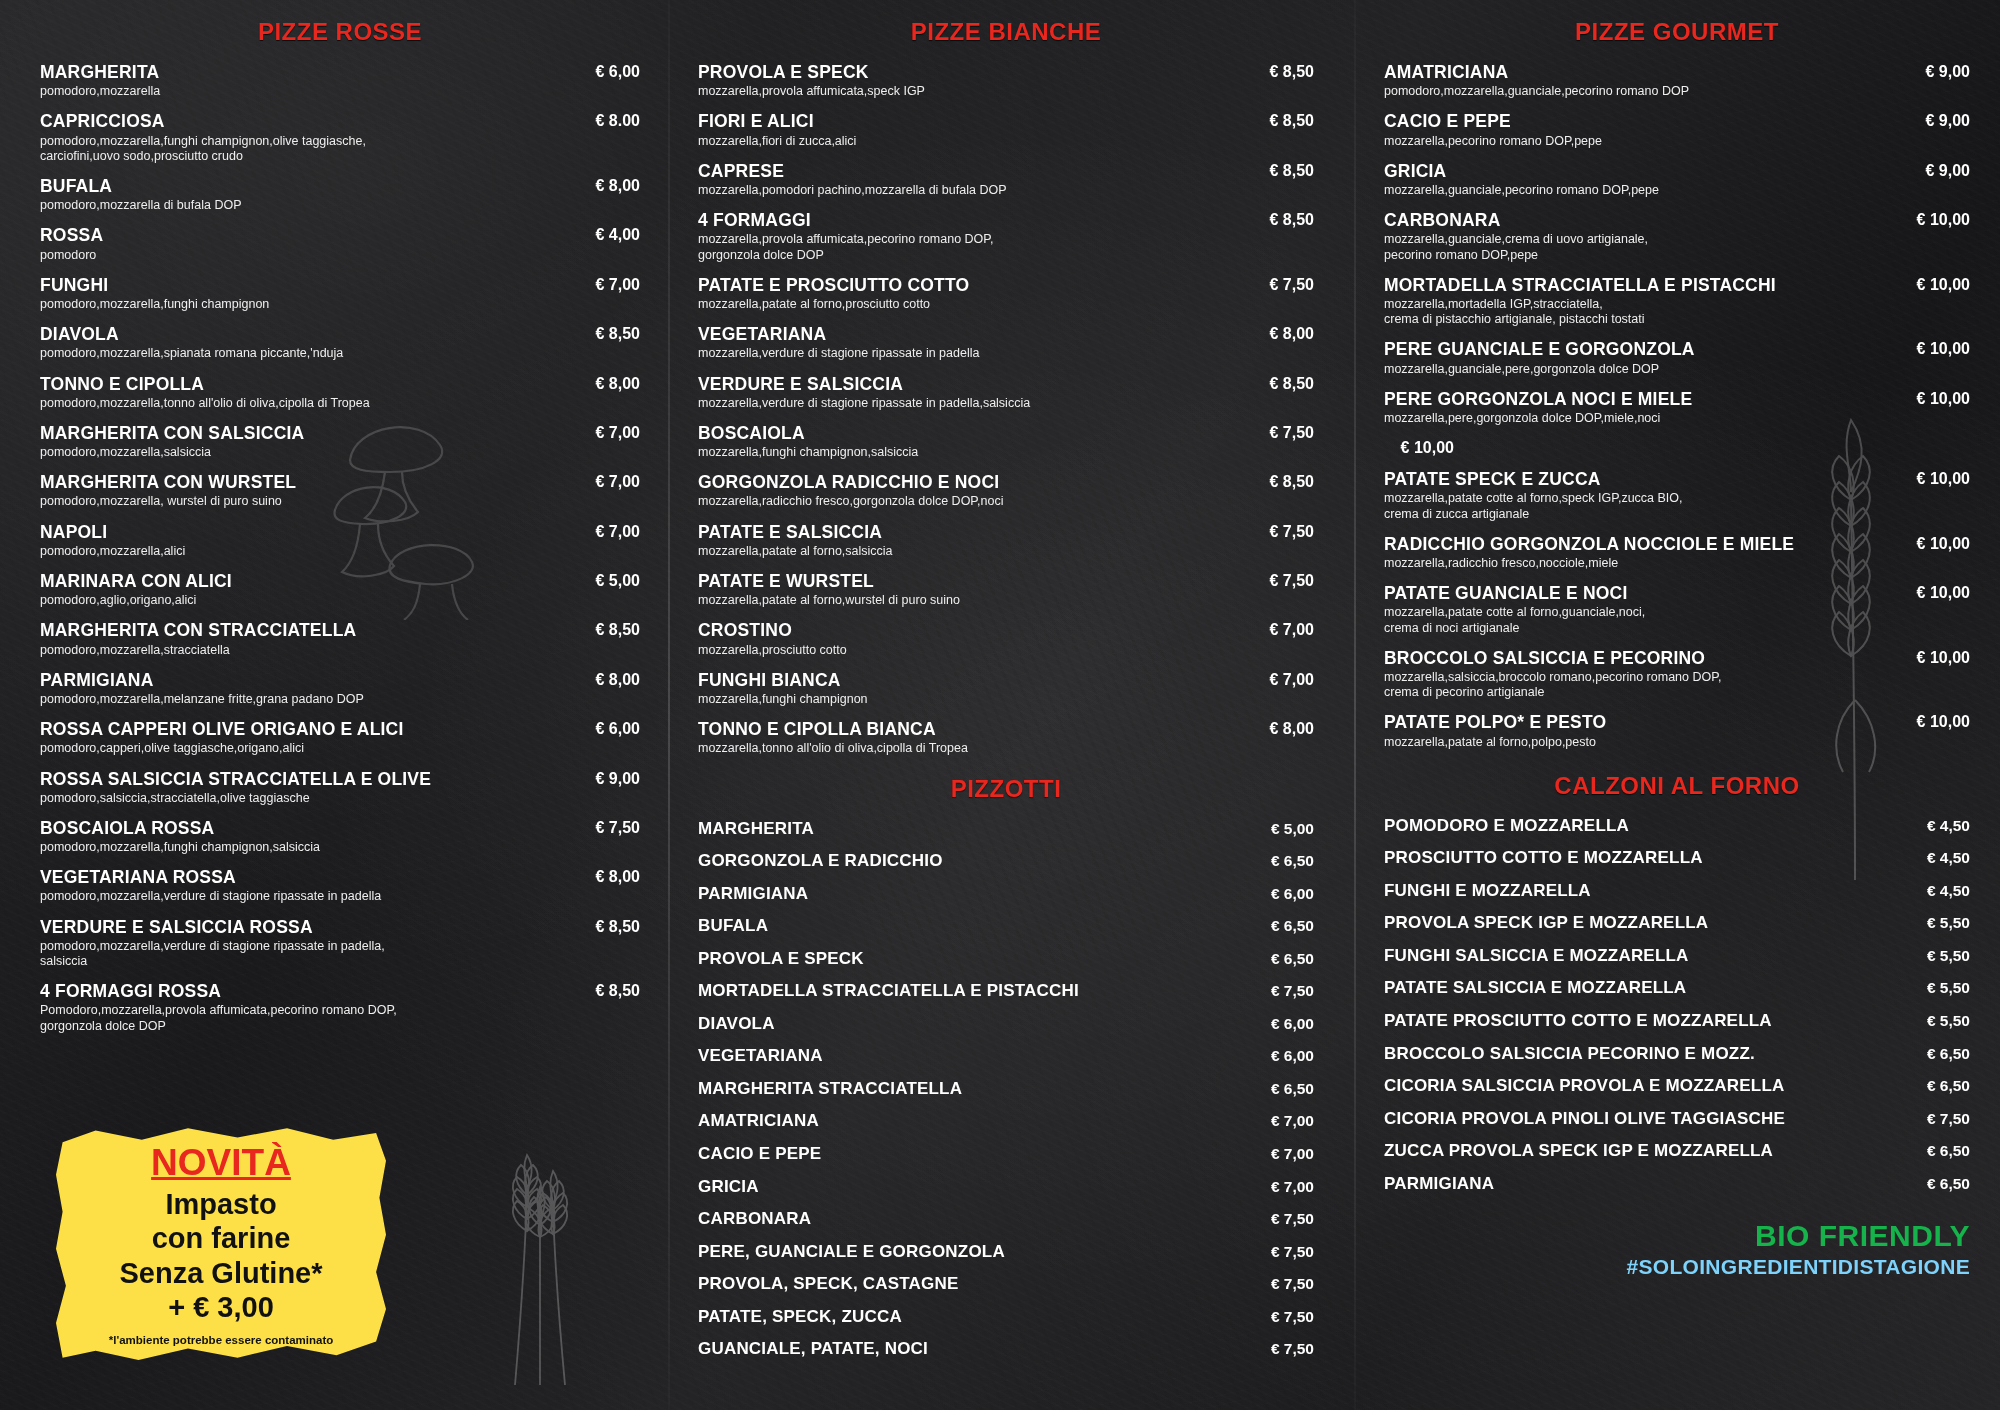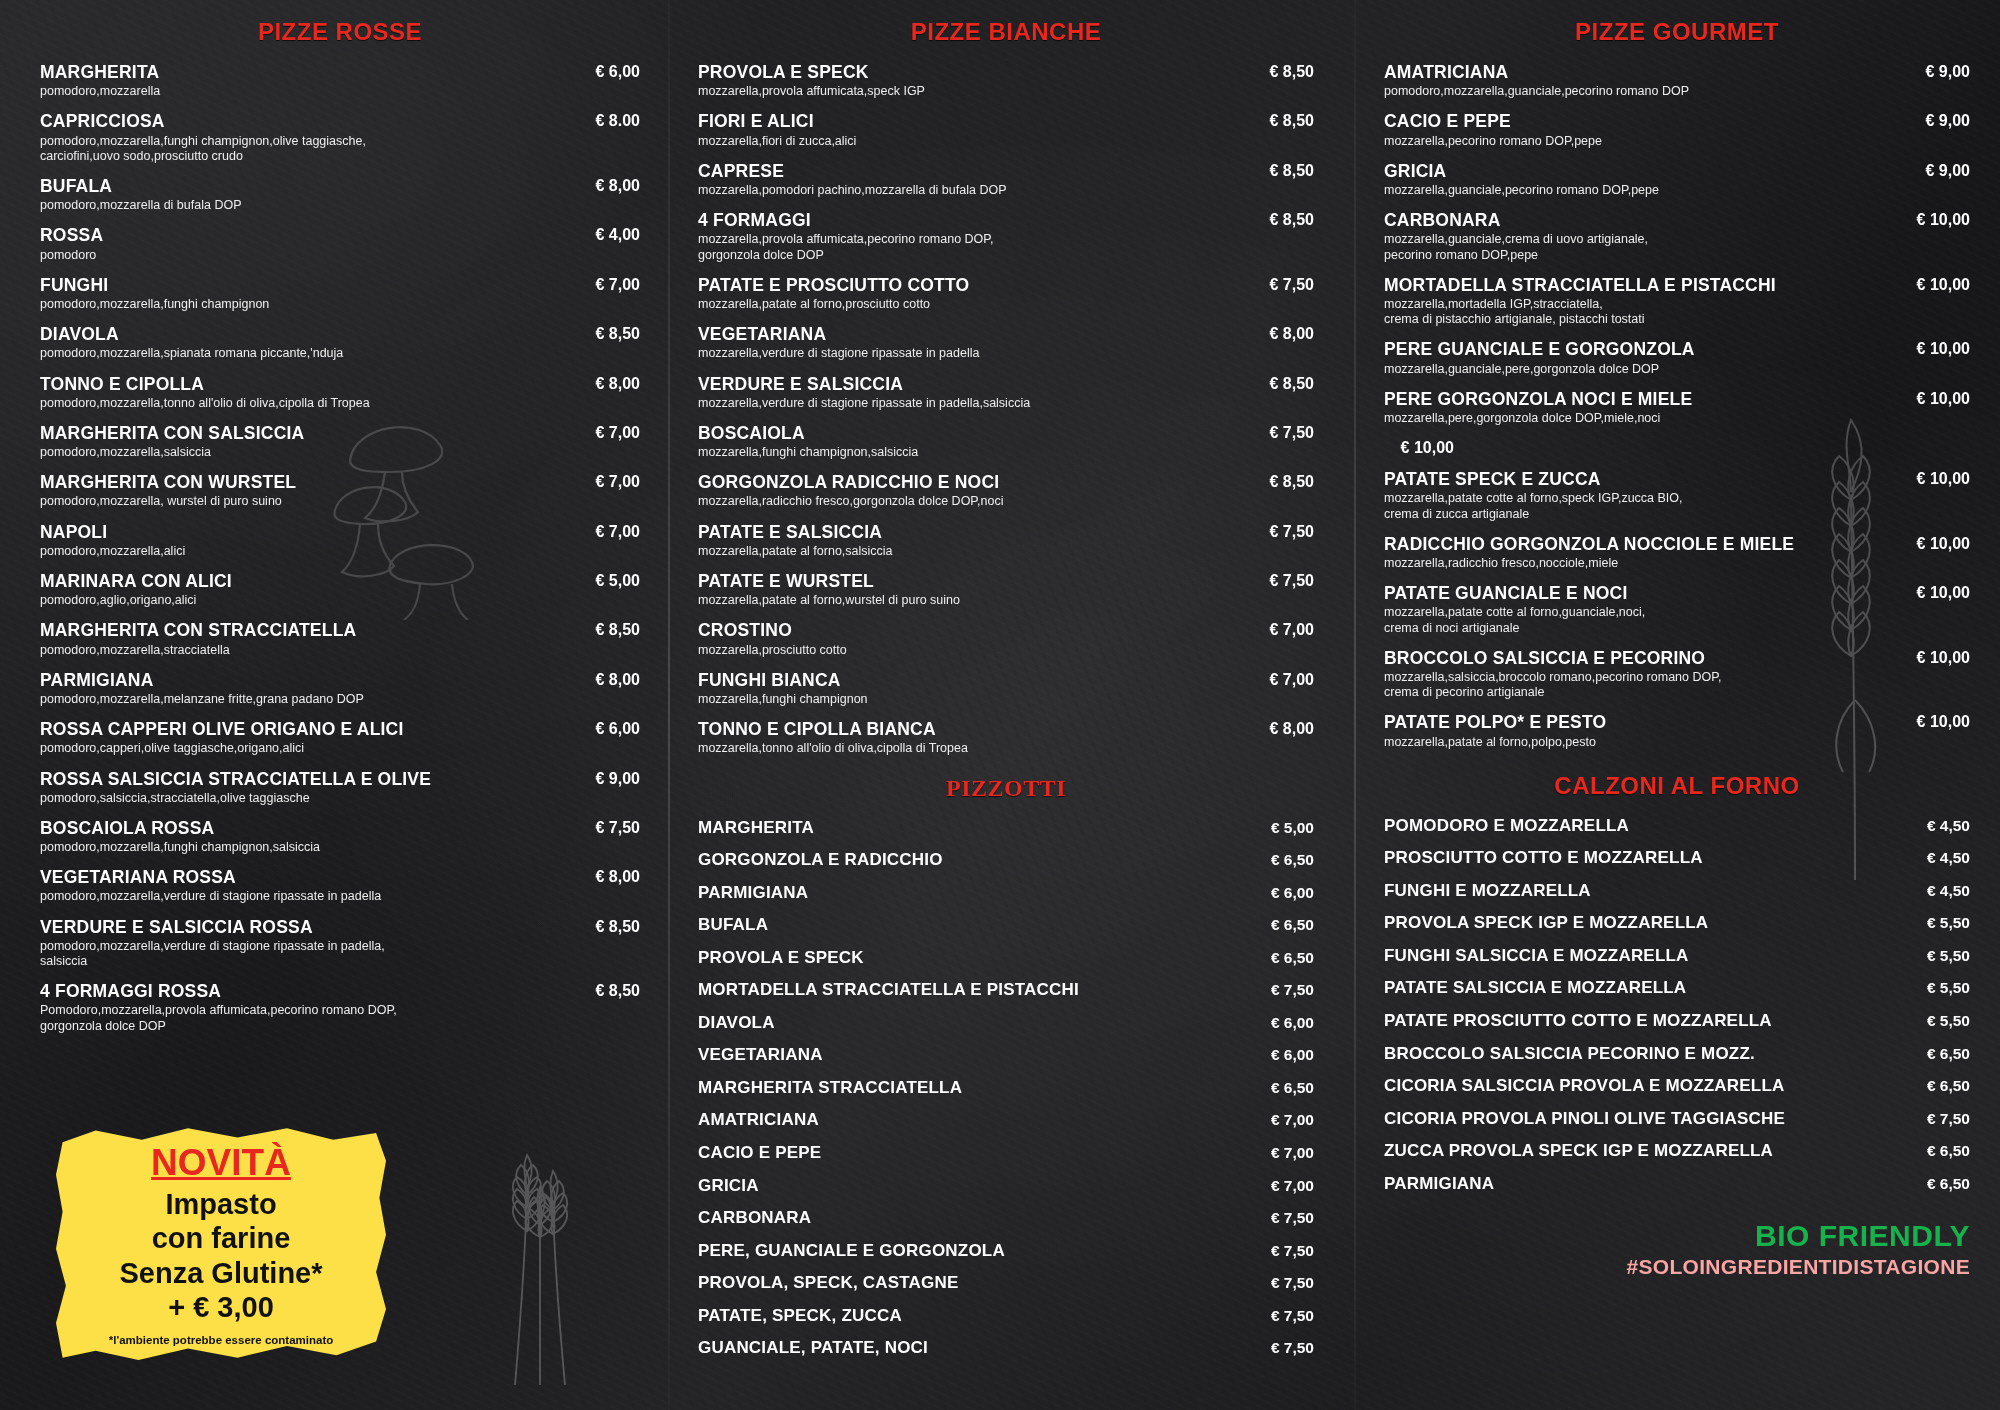--- a/index.html
+++ b/index.html
@@ -95,21 +95,21 @@
   }
   .simple-item {
     display: flex;
     align-items: baseline;
     justify-content: space-between;
     margin-bottom: 13px;
   }
   .simple-item .item-name { font-size: 17px; }
   .simple-item .item-price { font-size: 15.5px; }
 
-  .pizzotti-title { margin-top: 18px; font-family: Liberation Serif, serif; }
+  .pizzotti-title { margin-top: 18px; }
 
   
   .novita {
     position: absolute;
     left: 56px;
     bottom: 50px;
     width: 310px;
     padding: 16px 10px 14px 10px;
     background: #fde047;
     color: #111;
@@ -154,21 +154,21 @@
     text-align: right;
     margin-top: 26px;
   }
   .bio-main {
     color: #16b24b;
     font-size: 30px;
     font-weight: bold;
     letter-spacing: .5px;
   }
   .bio-sub {
-    color: #fca5a5;
+    color: #7dd3fc;
     font-size: 21px;
     font-weight: bold;
     letter-spacing: .3px;
     margin-top: 2px;
   }
   .calzoni-title { margin-top: 22px; }
 </style>
 </head>
 <body>
 

